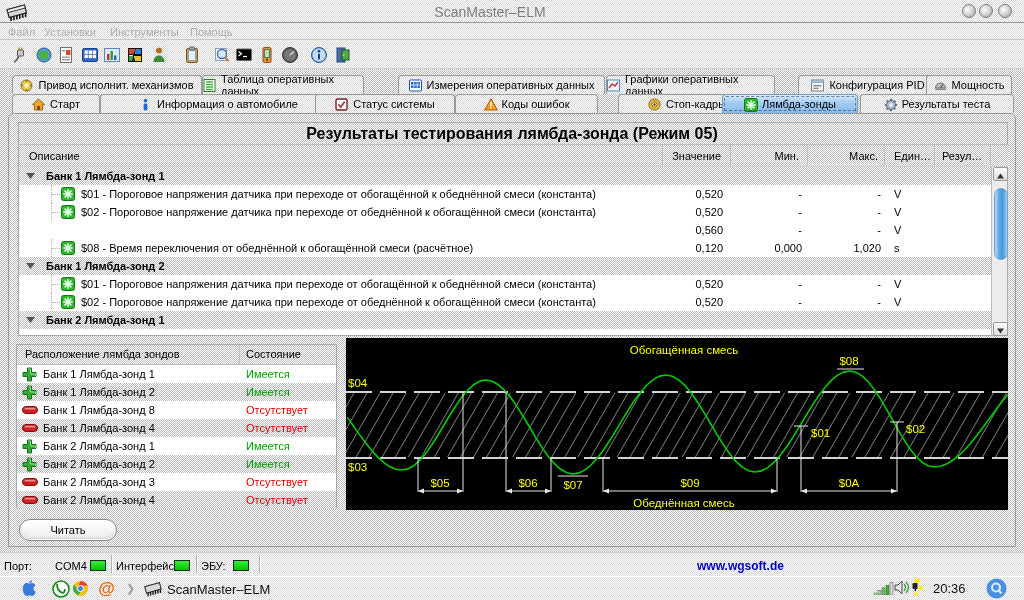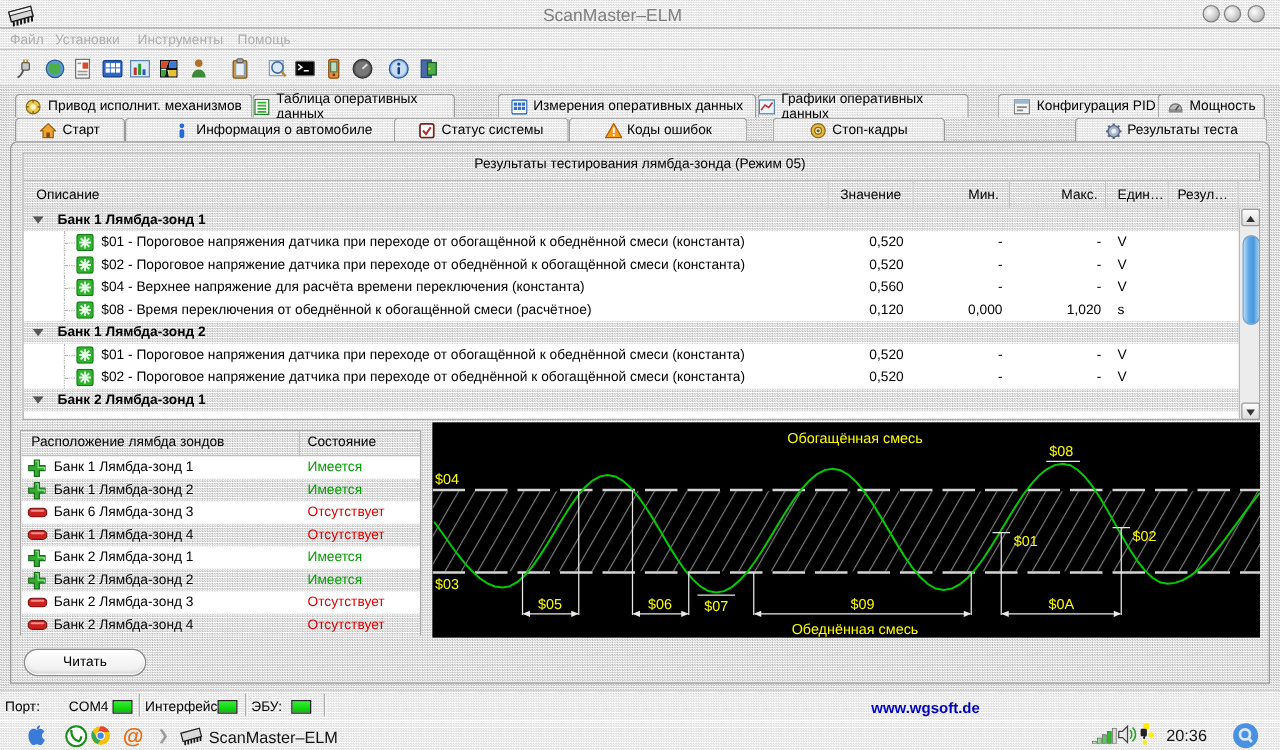--- a/index.html
+++ b/index.html
@@ -10,21 +10,21 @@
 #title{left:0;width:980px;text-align:center;top:4px;font-size:14px;color:#7e7e7e}
 .wbtn{top:4px;width:14px;height:14px;border-radius:50%;background:radial-gradient(circle at 4.5px 4.5px,#ffffff,#cccccc 55%,#909090);border:1px solid #808080}
 #menubar{left:0;top:23px;width:1024px;height:17px;border-bottom:1px solid #c7c7c7}
 .mitem{top:26px;font-size:11px;color:#aeaeae}
 #toolbar{left:0;top:40px;width:1024px;height:29px;border-bottom:1px solid #cfcfcf}
 .tabrow{left:0;width:1024px;height:19px}
 .tab{position:absolute;top:0;height:19px;border:1px solid #9a9a9a;border-bottom:none;border-radius:4px 4px 0 0;font-size:11px;color:#000;display:flex;align-items:center;justify-content:center;gap:5px;background-color:#efefef}
 .tab .ti{width:13px;height:13px;flex:0 0 auto}
 .tabsel{background:linear-gradient(#d8ecfd,#a6cdf2 40%,#86b9ec);border-color:#7a9cc0;outline:1px dashed rgba(30,50,80,0.55);outline-offset:-3px}
 #panel{left:8px;top:113px;width:1008px;height:434px;border:1px solid #9a9a9a;border-radius:6px 6px 0 0}
-#ttitle{left:18px;top:125px;width:988px;text-align:center;font-size:11px;font-weight:normal;color:#000}
+#ttitle{left:18px;top:125px;width:988px;text-align:center;font-size:16px;font-weight:bold;color:#000}
 #mtable{left:18px;top:122px;width:990px;height:214px;background:#fff;border:1px solid #aaaaaa}
 .hcell{top:22px;height:22px;font-size:11px;color:#000;border-right:1px solid #c2c2c2;display:flex;align-items:center}
 .grow{left:0;width:972px;height:18px;font-size:11px;font-weight:bold;display:flex;align-items:center}
 .drow{left:0;width:972px;height:18px;font-size:11px;display:flex;align-items:center;background:#fff}
 .val{position:absolute;top:0;height:18px;font-size:11px;display:flex;align-items:center;justify-content:flex-end}
 #ltable{left:16px;top:344px;width:321px;height:164px;background:#fff;border:1px solid #a8a8a8}
 .lrow{left:0;width:319px;height:18px;font-size:11px;display:flex;align-items:center}
 #chart{left:346px;top:338px;width:662px;height:172px;background:#000}
 #statusbar{left:0;top:552px;width:1024px;height:24px;font-size:11px;color:#000;border-top:1px solid #cfcfcf}
 #taskbar{left:0;top:576px;width:1024px;height:24px;border-top:1px solid #ffffff}
@@ -231,20 +231,32 @@
         <span>Коды ошибок</span>
       </div>
 <div class="tab dither-lt" style="left:618px;width:138px">
         <span class="ti"><svg width="13" height="13" viewBox="0 0 13 13">
             <circle cx="6.5" cy="6.5" r="5.6" fill="#e8b93e" stroke="#8a6a15"></circle>
             <circle cx="6.5" cy="6.5" r="2.7" fill="#f8eec8" stroke="#8a6a15"></circle>
             <circle cx="6.5" cy="6.5" r="1.2" fill="#6a4f10"></circle>
           </svg></span>
         <span>Стоп-кадры</span>
       </div>
+<div class="tab tabsel" style="left:722px;width:136px">
+        <span class="ti"><svg width="14" height="14" viewBox="0 0 14 14">
+            <rect x="0.5" y="0.5" width="13" height="13" rx="2" fill="#2eb52e" stroke="#157a15"></rect>
+            <g stroke="#eaffea" stroke-width="1.5">
+              <line x1="7" y1="2.2" x2="7" y2="11.8"></line>
+              <line x1="2.2" y1="7" x2="11.8" y2="7"></line>
+              <line x1="3.6" y1="3.6" x2="10.4" y2="10.4"></line>
+              <line x1="10.4" y1="3.6" x2="3.6" y2="10.4"></line>
+            </g>
+          </svg></span>
+        <span>Лямбда-зонды</span>
+      </div>
 <div class="tab dither-lt" style="left:860px;width:154px">
         <span class="ti"><svg width="14" height="14" viewBox="0 0 14 14">
             <circle cx="7" cy="7" r="4.6" fill="#aab4c8" stroke="#5a6880"></circle>
             <circle cx="7" cy="7" r="2" fill="#e8ecf4"></circle>
             <g stroke="#5a6880" stroke-width="1.8">
               <line x1="7" y1="0.8" x2="7" y2="2.6"></line>
               <line x1="7" y1="11.4" x2="7" y2="13.2"></line>
               <line x1="0.8" y1="7" x2="2.6" y2="7"></line>
               <line x1="11.4" y1="7" x2="13.2" y2="7"></line>
               <line x1="2.6" y1="2.6" x2="3.9" y2="3.9"></line>
@@ -303,34 +315,20 @@
           </g>
         </svg>
         <i style="position:absolute;left:32px;top:0;height:18px;border-left:1px dotted #b4b4b4"></i>
         <i style="position:absolute;left:33px;top:9px;width:8px;border-top:1px dotted #b4b4b4"></i>
         <span style="margin-left:62px;white-space:nowrap">$02 - Пороговое напряжение датчика при переходе от обеднённой к обогащённой смеси (константа)</span>
       </div>
       <div class="abs val" style="top:80px;left:622px;width:82px">0,520</div>
       <div class="abs val" style="top:80px;left:701px;width:82px">-</div>
       <div class="abs val" style="top:80px;left:780px;width:82px">-</div>
       <div class="abs val" style="top:80px;left:875px;width:20px;justify-content:flex-start">V</div>
-<div class="abs drow" style="top:98px">
-        <svg style="position:absolute;left:42px;top:2px" width="14" height="14" viewBox="0 0 14 14">
-          <rect x="0.5" y="0.5" width="13" height="13" rx="2" fill="#2eb52e" stroke="#157a15"></rect>
-          <g stroke="#eaffea" stroke-width="1.5">
-            <line x1="7" y1="2.2" x2="7" y2="11.8"></line>
-            <line x1="2.2" y1="7" x2="11.8" y2="7"></line>
-            <line x1="3.6" y1="3.6" x2="10.4" y2="10.4"></line>
-            <line x1="10.4" y1="3.6" x2="3.6" y2="10.4"></line>
-          </g>
-        </svg>
-        <i style="position:absolute;left:32px;top:0;height:18px;border-left:1px dotted #b4b4b4"></i>
-        <i style="position:absolute;left:33px;top:9px;width:8px;border-top:1px dotted #b4b4b4"></i>
-        <span style="margin-left:62px;white-space:nowrap">$04 - Верхнее напряжение для расчёта времени переключения (константа)</span>
-      </div>
       <div class="abs val" style="top:98px;left:622px;width:82px">0,560</div>
       <div class="abs val" style="top:98px;left:701px;width:82px">-</div>
       <div class="abs val" style="top:98px;left:780px;width:82px">-</div>
       <div class="abs val" style="top:98px;left:875px;width:20px;justify-content:flex-start">V</div>
 <div class="abs drow" style="top:116px">
         <svg style="position:absolute;left:42px;top:2px" width="14" height="14" viewBox="0 0 14 14">
           <rect x="0.5" y="0.5" width="13" height="13" rx="2" fill="#2eb52e" stroke="#157a15"></rect>
           <g stroke="#eaffea" stroke-width="1.5">
             <line x1="7" y1="2.2" x2="7" y2="11.8"></line>
             <line x1="2.2" y1="7" x2="11.8" y2="7"></line>
@@ -424,21 +422,21 @@
           <path d="M6.5 2h2v5h5v2" fill="none" stroke="#8fdc8f" stroke-width="1"></path>
         </svg>
         <span style="margin-left:26px">Банк 1 Лямбда-зонд 2</span>
         <span style="position:absolute;left:229px;color:#00a000">Имеется</span>
       </div>
 <div class="abs lrow" style="top:56px">
         <svg style="position:absolute;left:5px;top:5px" width="16" height="8" viewBox="0 0 16 8">
           <rect x="0.5" y="0.5" width="15" height="7" rx="3.5" fill="#cf2020" stroke="#7e1010"></rect>
           <rect x="2.5" y="1.8" width="11" height="1.6" rx="0.8" fill="#f08f8f"></rect>
         </svg>
-        <span style="margin-left:26px">Банк 6 Лямбда-зонд 3</span>
+        <span style="margin-left:26px">Банк 1 Лямбда-зонд 8</span>
         <span style="position:absolute;left:229px;color:#e00000">Отсутствует</span>
       </div>
 <div class="abs lrow dither" style="top:74px">
         <svg style="position:absolute;left:5px;top:5px" width="16" height="8" viewBox="0 0 16 8">
           <rect x="0.5" y="0.5" width="15" height="7" rx="3.5" fill="#cf2020" stroke="#7e1010"></rect>
           <rect x="2.5" y="1.8" width="11" height="1.6" rx="0.8" fill="#f08f8f"></rect>
         </svg>
         <span style="margin-left:26px">Банк 1 Лямбда-зонд 4</span>
         <span style="position:absolute;left:229px;color:#e00000">Отсутствует</span>
       </div>

